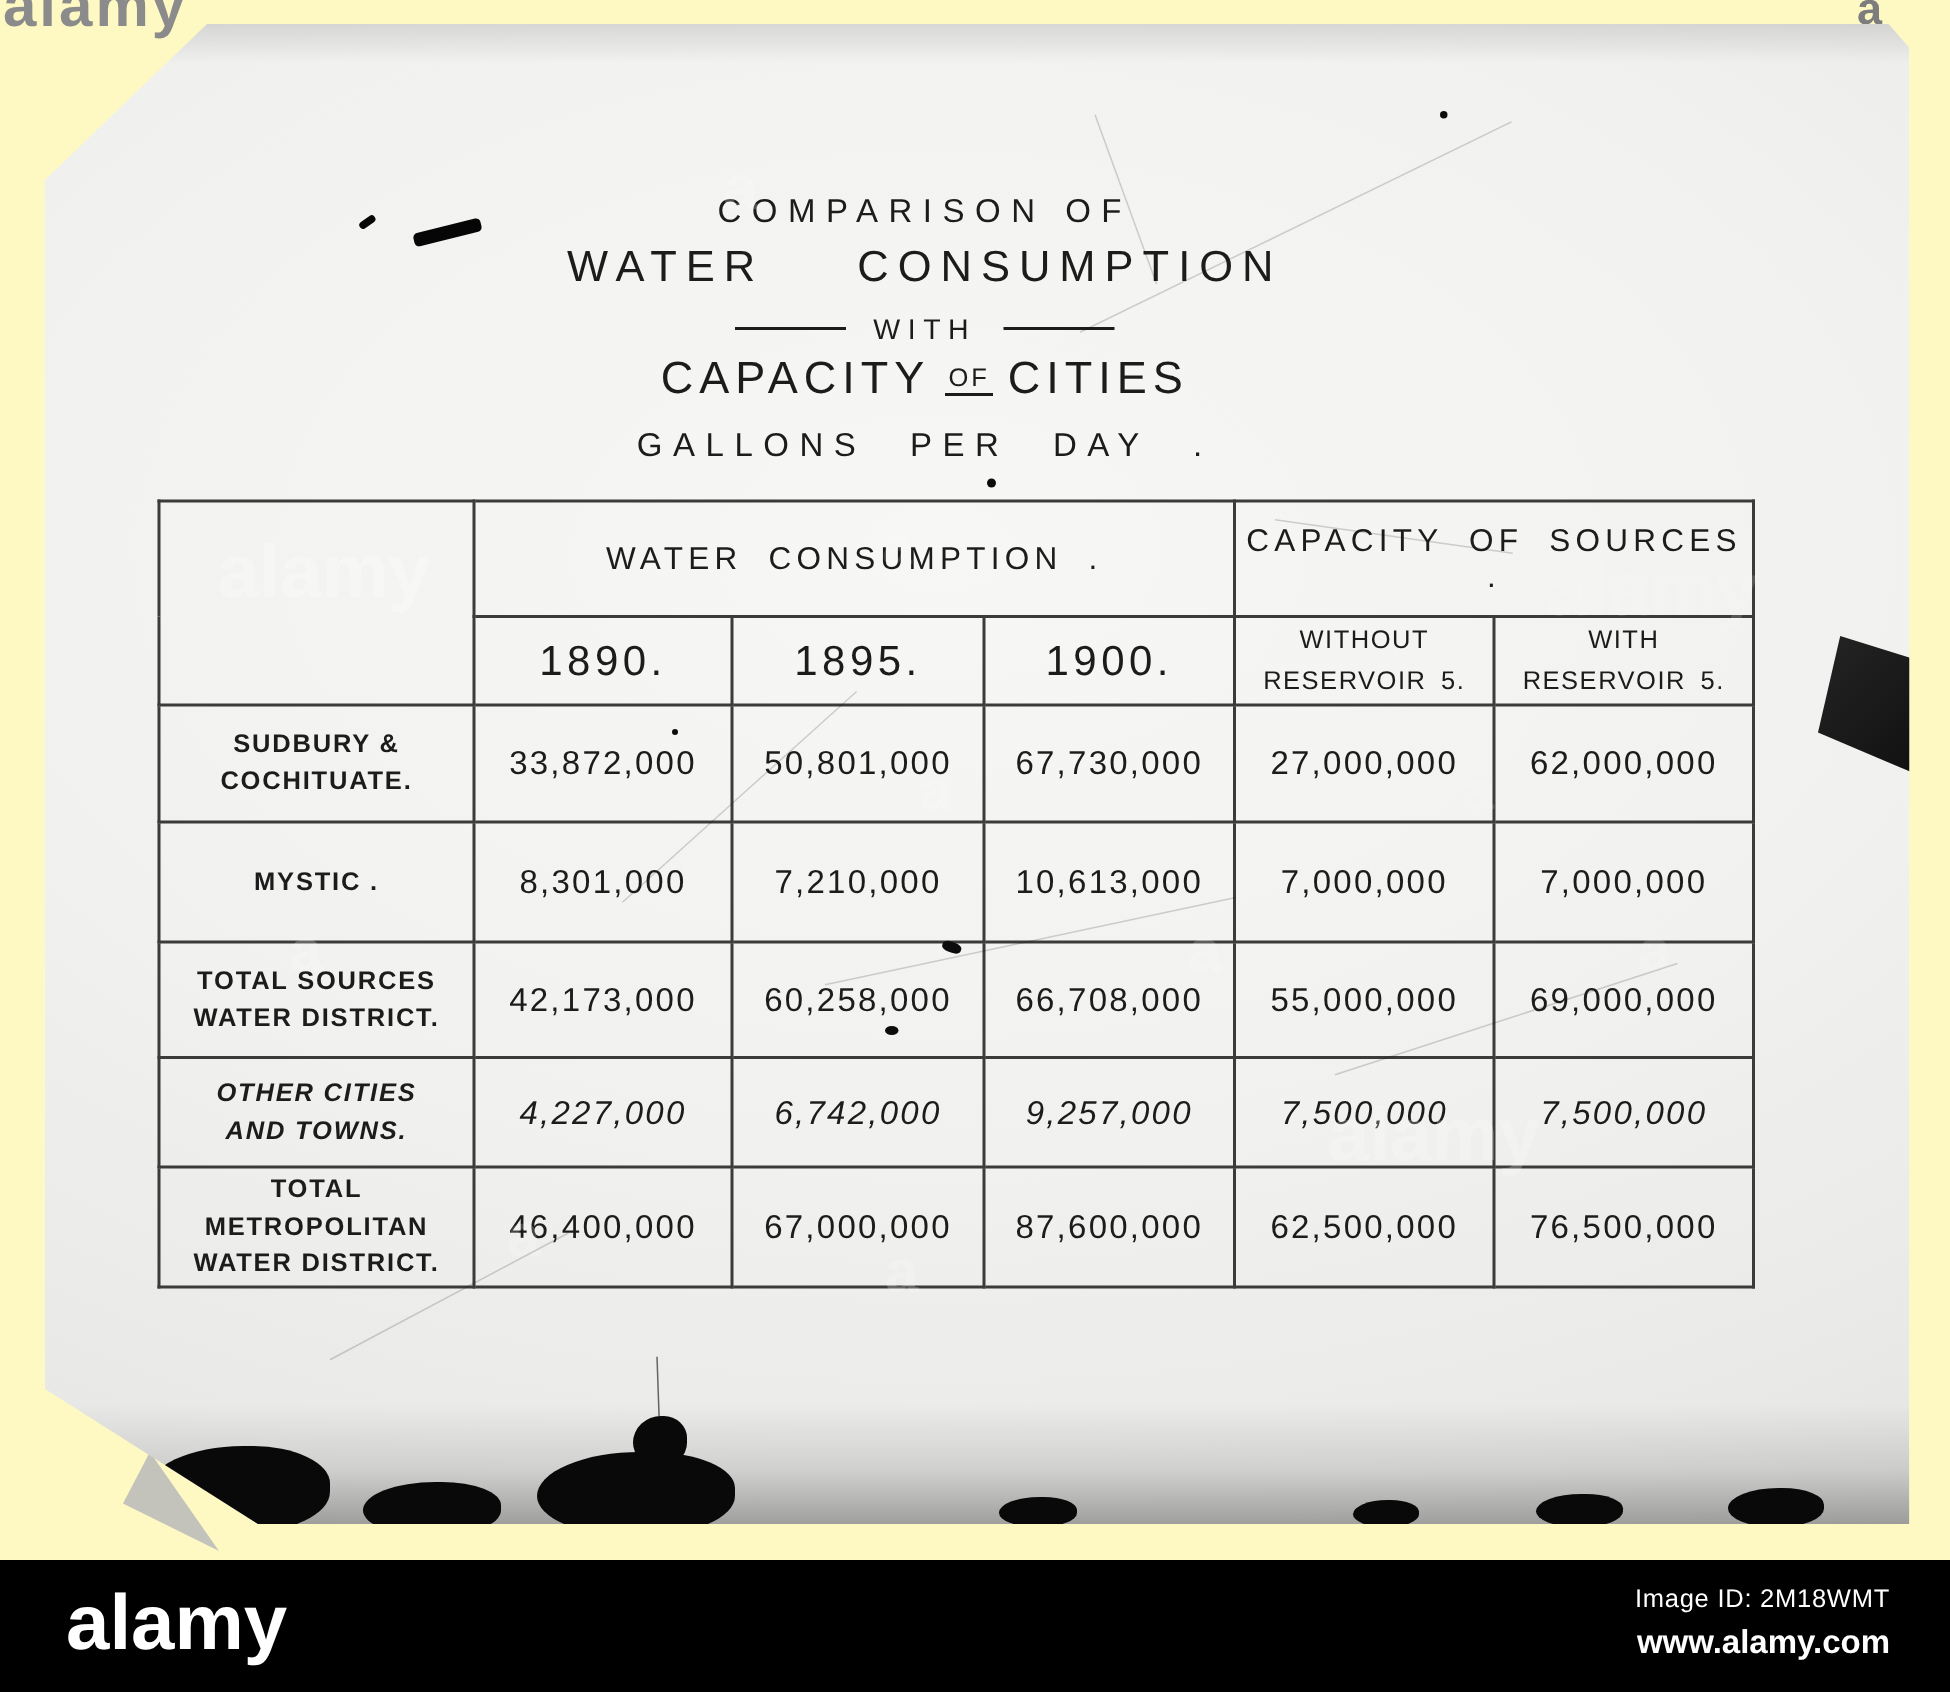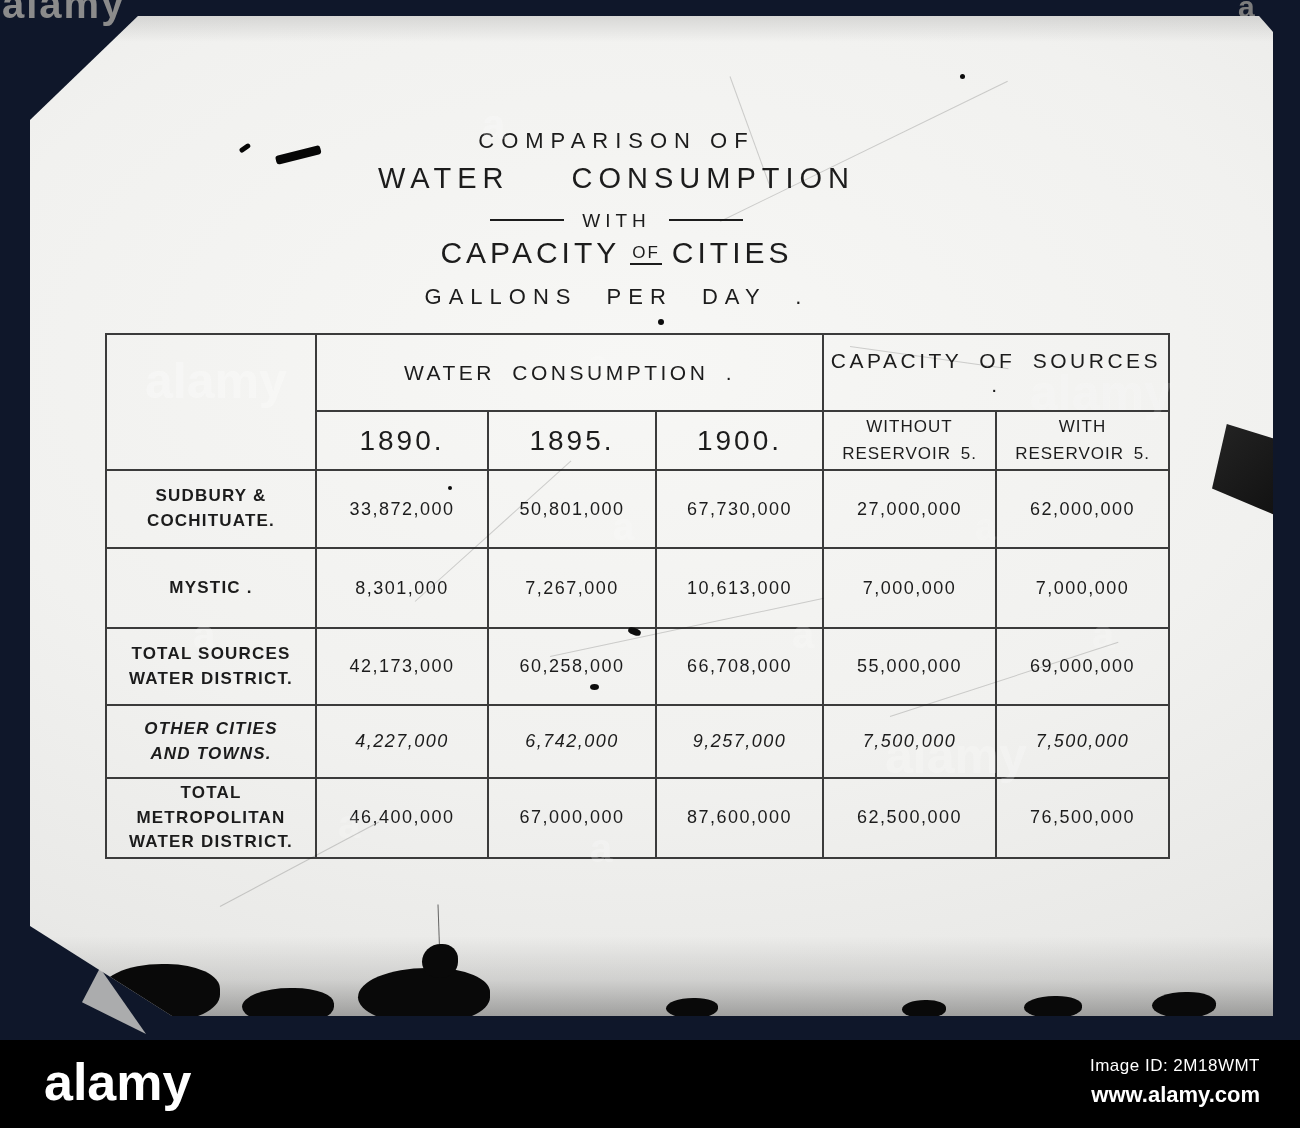--- a/index.html
+++ b/index.html
@@ -1,17 +1,17 @@
 <!DOCTYPE html>
 <html><head>
 <meta charset="utf-8">
 <style>
   html,body{margin:0;padding:0;background:#000;}
   body{width:1300px;height:1128px;font-family:"Liberation Sans",sans-serif;}
-  .stage{position:relative;width:1300px;height:1128px;background:#0f172a;overflow:hidden;}
+  .stage{position:relative;width:1300px;height:1128px;background:#fef9c3;overflow:hidden;}
 
   
   .plate{
     position:absolute;left:30px;top:16px;width:1243px;height:1000px;
     background:radial-gradient(120% 90% at 48% 35%, #f7f7f5 0%, #f1f1ef 45%, #e9e9e7 72%, #dfdfdd 92%, #d7d7d5 100%);
     clip-path:polygon(108px 0, 1229px 0, 1243px 16px, 1243px 1000px, 142px 1000px, 0 910px, 0 104px);
   }
   .plate-shade-bottom{position:absolute;left:0;bottom:0;width:100%;height:80px;
     background:linear-gradient(to bottom, rgba(90,90,90,0) 0%, rgba(90,90,90,0.18) 55%, rgba(40,40,40,0.38) 100%);}
   .plate-shade-top{position:absolute;left:0;top:0;width:100%;height:26px;
@@ -32,21 +32,21 @@
   table.data-table{border-collapse:collapse;table-layout:fixed;color:#1c1c1c;}
   table.data-table td{border:2px solid #3b3b3b;text-align:center;vertical-align:middle;padding:2px 6px;overflow:hidden;}
   col.c0{width:210px;} col.c1{width:172px;} col.c2{width:168px;}
   col.c3{width:167px;} col.c4{width:173px;} col.c5{width:173px;}
   tr.hr1{height:77px;} tr.hr2{height:59px;}
   tr.r1{height:78px;} tr.r2{height:80px;} tr.r3{height:77px;} tr.r4{height:73px;font-style:italic;} tr.r5{height:75px;}
   td.ghead{font-size:21px;letter-spacing:3.5px;word-spacing:8px;}
   td.yhead{font-size:28px;letter-spacing:3px;}
   td.rhead{font-size:17px;letter-spacing:1px;word-spacing:4px;line-height:1.55;white-space:pre-line;}
   td.rowlabel{font-size:17px;font-weight:700;letter-spacing:1.2px;line-height:1.45;white-space:pre-line;}
-  td.num{font-size:18px;letter-spacing:1.5px;}
+  td.num{font-size:22px;letter-spacing:1.5px;}
 
   
   .scratch{position:absolute;background:rgba(20,20,20,0.18);height:1px;transform-origin:left center;}
   .speck{position:absolute;background:#0c0c0c;border-radius:50%;}
   .dash{position:absolute;background:#060606;border-radius:3px;transform-origin:left center;}
   .blob{position:absolute;background:#090909;border-radius:55% 45% 50% 50%;}
   .tape{position:absolute;left:1182px;top:408px;width:74px;height:92px;
     background:linear-gradient(135deg,#242424,#101010);
     clip-path:polygon(20% 0%, 100% 20%, 88% 100%, 0% 70%);}
   .shard{position:absolute;left:52px;top:952px;width:64px;height:66px;background:#bdbdbb;
@@ -127,21 +127,21 @@
 COCHITUATE.</td>
             <td class="num">33,872,000</td>
             <td class="num">50,801,000</td>
             <td class="num">67,730,000</td>
             <td class="num">27,000,000</td>
             <td class="num">62,000,000</td>
           </tr>
           <tr class="r2">
             <td class="rowlabel">MYSTIC .</td>
             <td class="num">8,301,000</td>
-            <td class="num">7,267,000</td>
+            <td class="num">7,210,000</td>
             <td class="num">10,613,000</td>
             <td class="num">7,000,000</td>
             <td class="num">7,000,000</td>
           </tr>
           <tr class="r3">
             <td class="rowlabel">TOTAL SOURCES
 WATER DISTRICT.</td>
             <td class="num">42,173,000</td>
             <td class="num">60,258,000</td>
             <td class="num">66,708,000</td>

